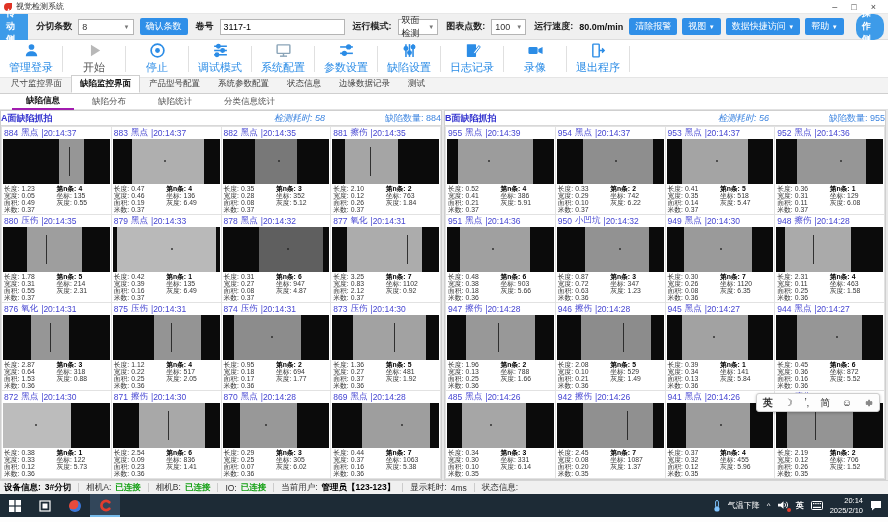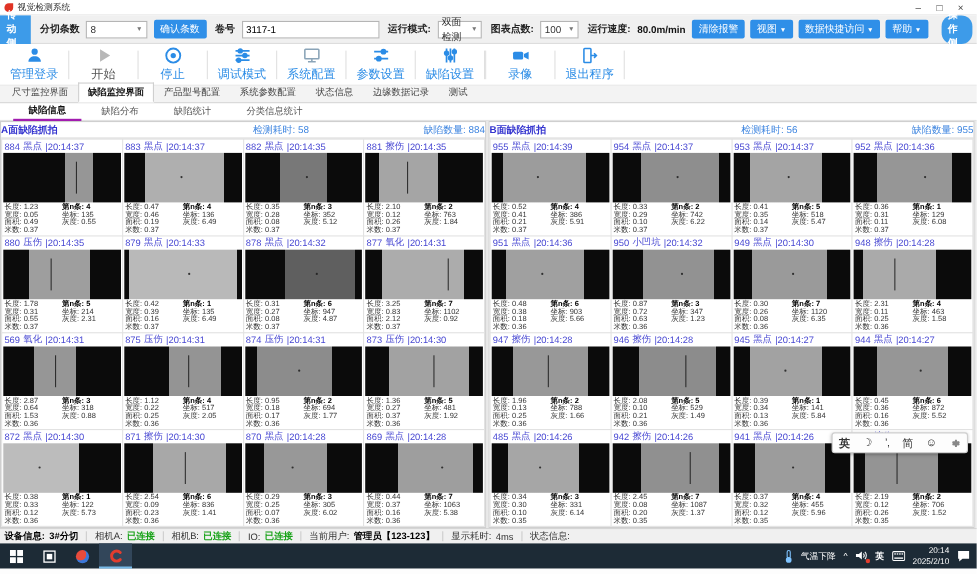--- a/index.html
+++ b/index.html
@@ -43,21 +43,21 @@
   .subtab { padding:1px 14px; cursor:pointer; white-space:nowrap; }
   .subtab.active { color:#111; font-weight:bold; border-bottom:2px solid #a21caf; }
 
   
   .content { position:absolute; top:110px; left:0; right:0; height:370px; background:#e9e9e9; display:flex; }
   .panel { width:442px; background:#fff; border:1px solid #cfcfcf; display:flex; flex-direction:column; }
   .panel + .panel { margin-left:2px; width:442px; }
   .panel-header { height:16px; display:flex; align-items:center; font-size:9px; border-bottom:1px solid #d8d8d8; padding:0 0; }
   .panel-title { color:#3434cf; font-weight:bold; }
   .panel-stat { color:#3f86e0; }
-  .stat-mid { margin-left:auto; margin-right:104px; }
+  .stat-mid { margin-left:auto; margin-right:60px;font-style:italic; }
   .panel-grid { flex:1; display:grid; grid-template-columns:repeat(4,1fr); grid-auto-rows:87px; gap:1px; padding:1px; background:#e2e2e2; }
   .cell { background:#fff; display:flex; flex-direction:column; overflow:hidden; }
   .cell-cap { height:12px; font-size:8.5px; color:#4646d2; display:flex; align-items:center; gap:3px; padding:0 2px; white-space:nowrap; overflow:hidden; }
   .cell-img { height:46px; margin:0 1px; position:relative; background:#111; }
   .cell-img .mark { position:absolute; background:#1c1c1c; opacity:.85; }
   .cell-meta { flex:1; display:flex; font-size:6.8px; line-height:7px; color:#333; padding:1px 2px; }
   .mcol { width:50%; }
   .mcol .strong { font-weight:bold; color:#000; }
   .ml { margin-right:2px; }
 
@@ -187,20 +187,27 @@
           <line x1="7" y1="3" x2="7" y2="21"></line>
           <circle cx="7" cy="9" r="2.4"></circle>
           <line x1="12" y1="3" x2="12" y2="21"></line>
           <circle cx="12" cy="15" r="2.4"></circle>
           <line x1="17" y1="3" x2="17" y2="21"></line>
           <circle cx="17" cy="7" r="2.4"></circle>
         </svg>
       <span class="ib-label">缺陷设置</span>
     </div>
     <div class="ib-sep"></div>
+    <div class="ib-btn">
+      <svg viewBox="0 0 24 24">
+          <rect x="4" y="3" width="13" height="18" rx="1" fill="#2b8ce6"></rect>
+          <path d="M14 14 L21 5 L23 7 L16 16 L13 17 Z" fill="#fff" stroke="#2b8ce6" stroke-width="1.4"></path>
+        </svg>
+      <span class="ib-label">日志记录</span>
+    </div>
     <div class="ib-sep"></div>
     <div class="ib-btn">
       <svg viewBox="0 0 24 24">
           <rect x="2" y="7" width="13" height="10" rx="2" fill="#2b8ce6"></rect>
           <polygon points="16,10 22,7 22,17 16,14" fill="#2b8ce6"></polygon>
         </svg>
       <span class="ib-label">录像</span>
     </div>
     <div class="ib-sep"></div>
     <div class="ib-btn">
@@ -425,21 +432,21 @@
         <div class="mcol">
           <div class="strong"><span class="ml">第n条:</span><span>7</span></div>
           <div><span class="ml">坐标:</span><span>1102</span></div>
           <div><span class="ml">灰度:</span><span>0.92</span></div>
         </div>
       </div>
     </div>
 
     <div class="cell">
       <div class="cell-cap">
-        <span>569</span>
+        <span>876</span>
               <span>氧化</span>
               <span>|20:14:31</span>
       </div>
       <div class="cell-img" style="background: linear-gradient(90deg, rgb(11, 11, 11) 0px, rgb(11, 11, 11) 26%, rgb(150, 150, 150) 26%, rgb(150, 150, 150) 62%, rgb(11, 11, 11) 62%, rgb(11, 11, 11) 100%);">
         <i class="mark" style="left: 44%; width: 1px; height: 64%; top: 18%;"></i>
       </div>
       <div class="cell-meta">
         <div class="mcol">
           <div><span class="ml">长度:</span><span>2.87</span></div>
           <div><span class="ml">宽度:</span><span>0.64</span></div>

